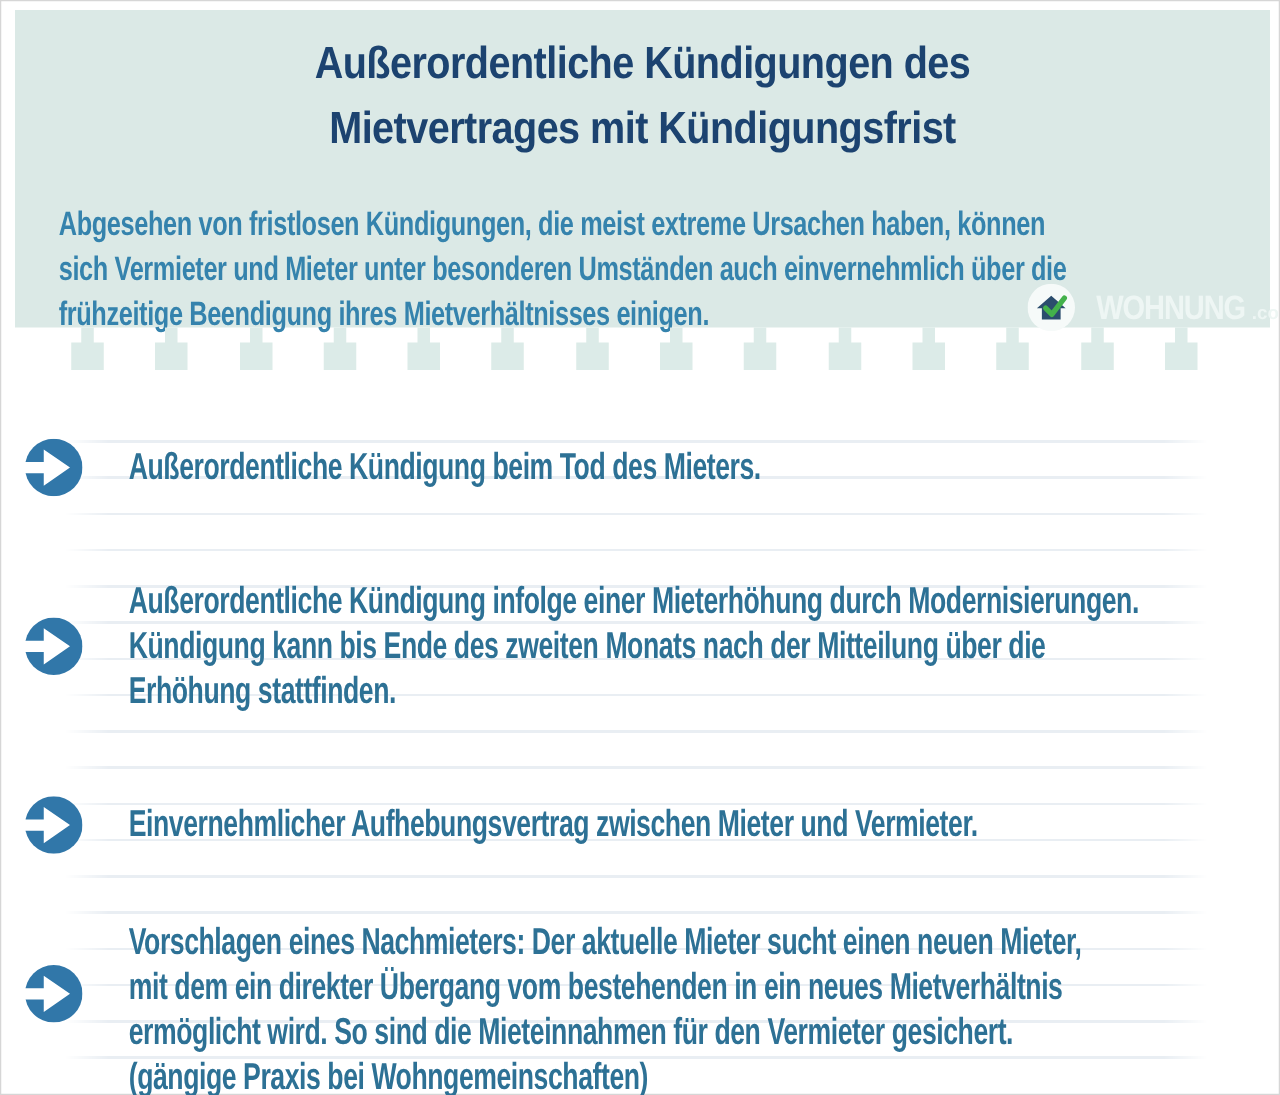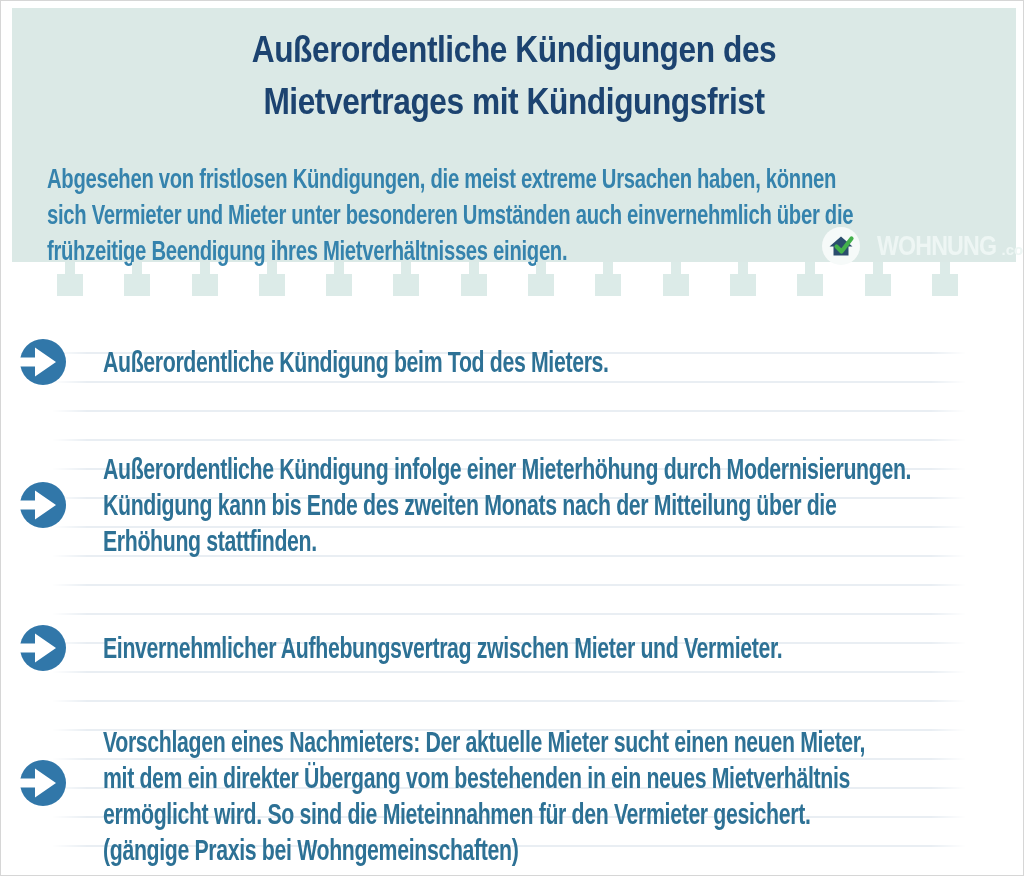--- a/index.html
+++ b/index.html
@@ -67,21 +67,21 @@
                var(--rule,#e9eef3) 27px 29px);
     -webkit-mask-image:linear-gradient(to right, transparent 0, #000 35px,
                #000 calc(100% - 35px), transparent 100%);
     mask-image:linear-gradient(to right, transparent 0, #000 35px,
                #000 calc(100% - 35px), transparent 100%);
   }
 
   
   .item {
     position:absolute; left:20px;
-    display:flex; align-items:center; gap:37px;
+    display:flex; align-items:center; gap:37px;margin-top:12px;
   }
   .item-icon { flex:0 0 46px; width:46px; height:46px; }
   .item-text {
     color:var(--item_text,#2d7195);
     font-size:30px; font-weight:bold; line-height:36px; letter-spacing:-0.5px;
     transform:scaleX(0.71); transform-origin:0 50%;
     white-space:nowrap;
   }
   .item-1 { top:339px; }
   .item-2 { top:451px; }

